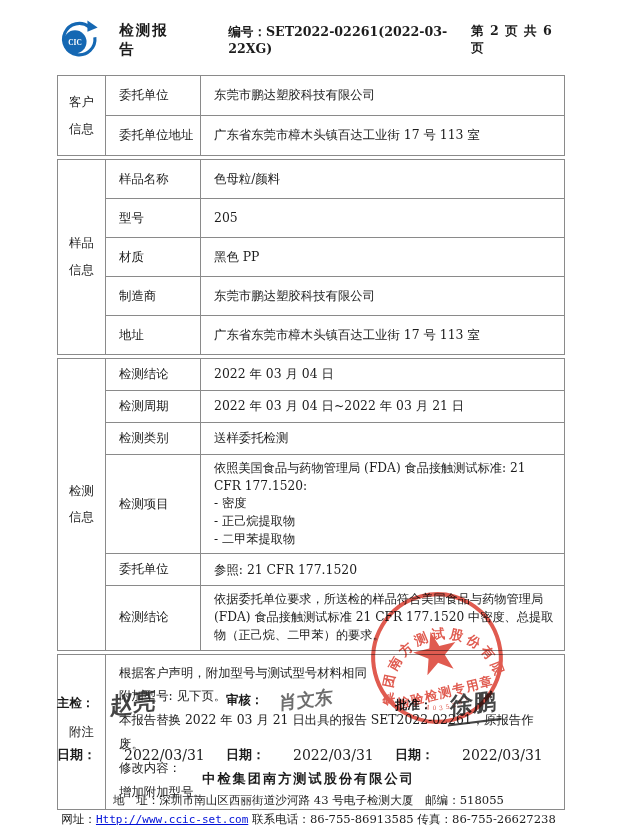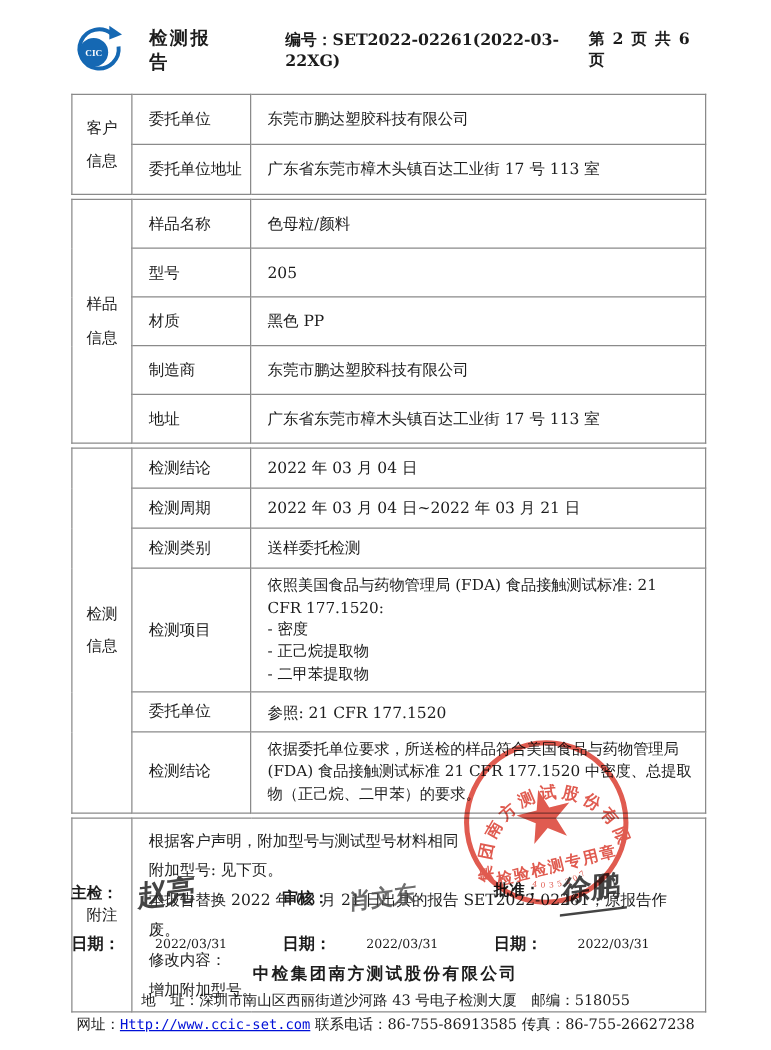--- a/index.html
+++ b/index.html
@@ -19,31 +19,31 @@
   col.c1{width:48px;} col.c2{width:95px;} col.c3{width:364px;}
   td.grp{text-align:center;white-space:pre-line;line-height:2.15;font-size:12.4px;padding:2px 0;}
   td.lbl{padding:3px 4px 3px 13px;}
   td.val{padding:3px 10px 3px 13px;white-space:pre-line;line-height:1.48;}
   tr.h33 td{height:33px;} tr.h32 td{height:32px;} tr.h25 td{height:25px;}
   td.val.big{line-height:1.45;padding-top:5px;padding-bottom:5px;font-size:12.2px;}
   td.val.note{line-height:1.92;padding:6px 10px 6px 13px;height:112px;}
 
   
   .sigs{position:absolute;top:688px;left:57px;width:507px;}
-  .sig-row{display:flex;height:42px;align-items:flex-end;}
+  .sig-row{display:flex;height:42px;align-items:flex-start;}
   .sig-cell{width:169px;display:flex;align-items:center;}
   .sig-label{font-weight:bold;font-size:12.4px;}
   .sig-name{margin-left:16px;font-size:23px;font-weight:bold;color:#2b2b2b;
             transform:rotate(-7deg) skewX(-8deg);opacity:.88;}
   .sig-name.small{font-size:18px;color:#4a4a4a;opacity:.8;}
   .sig-name.underlined{border-bottom:2px solid #2b2b2b;padding:0 6px 2px 2px;}
   .date-row{display:flex;margin-top:16px;}
   .date-cell{width:169px;display:flex;align-items:center;}
   .date-label{font-weight:bold;font-size:13px;}
-  .date-value{margin-left:28px;font-size:10px;}
+  .date-value{margin-left:28px;font-size:14px;}
 
   
   .stamp{position:absolute;top:572px;left:351px;width:172px;height:172px;
          transform:rotate(-14deg);opacity:.88;mix-blend-mode:multiply;pointer-events:none;}
 
   
   .footer{position:absolute;top:770px;left:0;width:617px;text-align:center;}
   .footer .company{font-weight:bold;font-size:13.2px;letter-spacing:2px;}
   .footer .line{font-size:11.6px;margin-top:4.5px;}
   .footer a{color:#0010d8;text-decoration:underline;font-family:"DejaVu Sans Mono","Liberation Mono",monospace;font-size:11px;text-align:right;}

